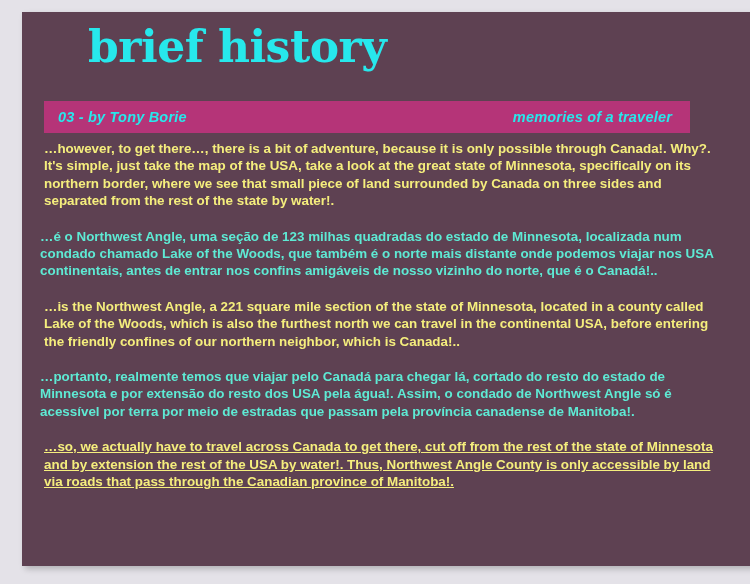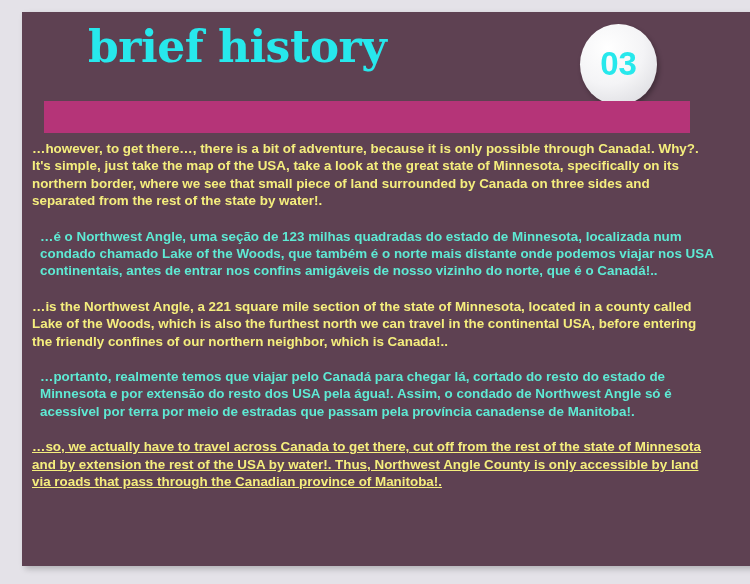--- a/index.html
+++ b/index.html
@@ -115,44 +115,43 @@
 
   .para {
     font-size: 13.4px;
     font-weight: bold;
     line-height: 17.4px;
     padding: 0 12px 0 18px;
     margin: 0 0 18px 0;
   }
   .para.lang-en {
     color: #f5ee7d;
-    padding-left: 10px;
+    padding-left: 22px;
   }
   .para.lang-pt {
     color: #5eead4;
     padding-left: 18px;
   }
   .para:last-child { margin-bottom: 0; text-decoration: underline; }
 </style>
 </head>
 <body>
 
 <div id="stage">
 
   <div id="panel">
 
     <div id="header">
       <div id="page-title">brief history</div>
 
-      <div id="issue-badge">
-        <span class="num">03</span>
-      </div>
     </div>
 
     <div id="byline-bar">
+      <span class="author">03 - by Tony Borie</span>
+      <span class="tagline">memories of a traveler</span>
     </div>
 
     <div id="article-body">
       <p class="para lang-en">…however, to get there…, there is a bit of adventure, because it is only possible through Canada!. Why?. It's simple, just take the map of the USA, take a look at the great state of Minnesota, specifically on its northern border, where we see that small piece of land surrounded by Canada on three sides and separated from the rest of the state by water!.</p>
       <p class="para lang-pt">…é o Northwest Angle, uma seção de 123 milhas quadradas do estado de Minnesota, localizada num condado chamado Lake of the Woods, que também é o norte mais distante onde podemos viajar nos USA continentais, antes de entrar nos confins amigáveis de nosso vizinho do norte, que é o Canadá!..</p>
       <p class="para lang-en">…is the Northwest Angle, a 221 square mile section of the state of Minnesota, located in a county called Lake of the Woods, which is also the furthest north we can travel in the continental USA, before entering the friendly confines of our northern neighbor, which is Canada!..</p>
       <p class="para lang-pt">…portanto, realmente temos que viajar pelo Canadá para chegar lá, cortado do resto do estado de Minnesota e por extensão do resto dos USA pela água!. Assim, o condado de Northwest Angle só é acessível por terra por meio de estradas que passam pela província canadense de Manitoba!.</p>
       <p class="para lang-en">…so, we actually have to travel across Canada to get there, cut off from the rest of the state of Minnesota and by extension the rest of the USA by water!. Thus, Northwest Angle County is only accessible by land via roads that pass through the Canadian province of Manitoba!.</p>
     </div>
 

